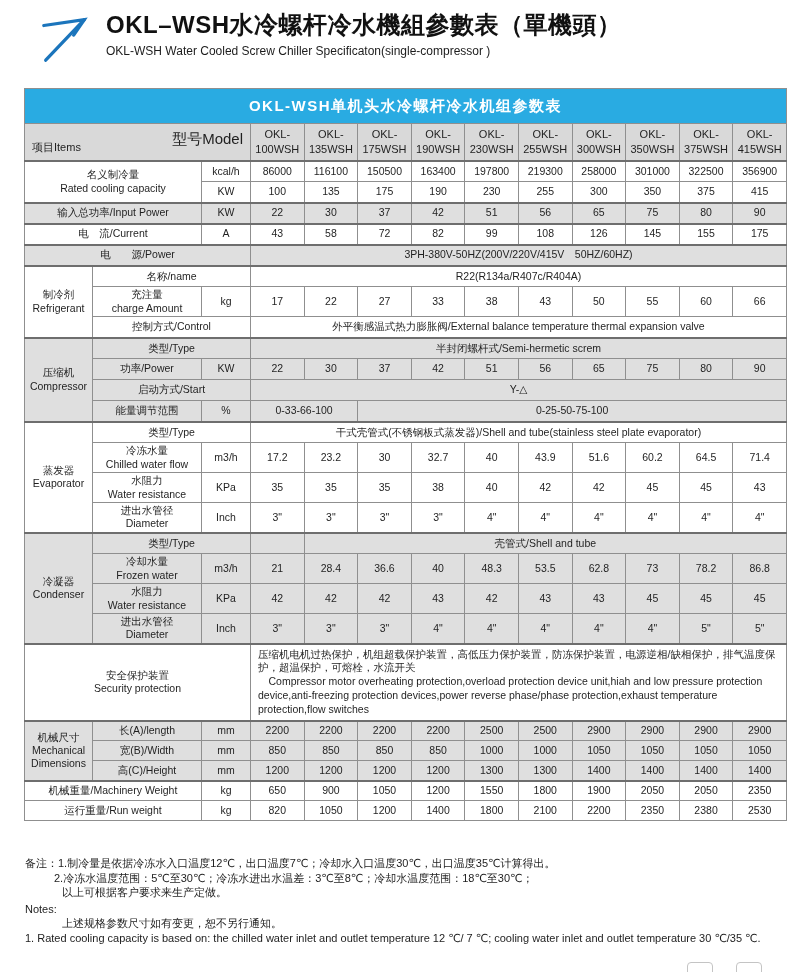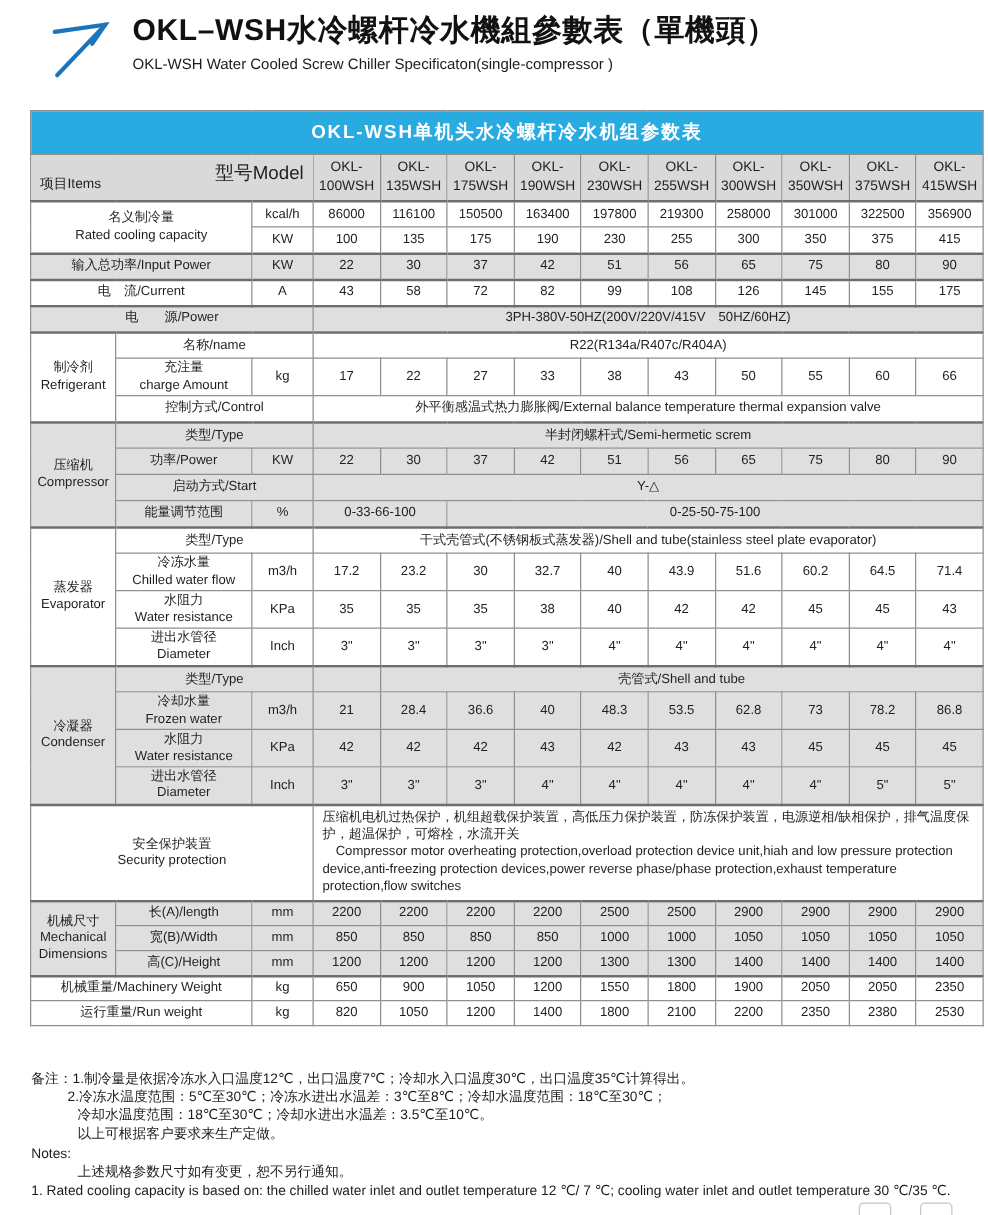--- a/index.html
+++ b/index.html
@@ -407,21 +407,20 @@
             <td>2380</td>
             <td>2530</td>
           </tr>
         </tbody>
       </table>
   </div>
 
   <div class="notes">
     <div class="note-line ind0">备注：1.制冷量是依据冷冻水入口温度12℃，出口温度7℃；冷却水入口温度30℃，出口温度35℃计算得出。</div>
     <div class="note-line ind1">2.冷冻水温度范围：5℃至30℃；冷冻水进出水温差：3℃至8℃；冷却水温度范围：18℃至30℃；</div>
-    <div class="note-line ind2">冷却水温度范围：18℃至30℃；冷却水进出水温差：3.5℃至10℃。</div>
     <div class="note-line ind2">以上可根据客户要求来生产定做。</div>
     <div class="note-line notes-en-label">Notes:</div>
     <div class="note-line ind2">上述规格参数尺寸如有变更，恕不另行通知。</div>
     <div class="note-line">1. Rated cooling capacity is based on: the chilled water inlet and outlet temperature 12 ℃/ 7 ℃; cooling water inlet and outlet temperature 30 ℃/35 ℃.</div>
   </div>
 
   <div class="partial-icon" style="left:687px;"></div>
   <div class="partial-icon" style="left:736px;"></div>
 
 </div>

